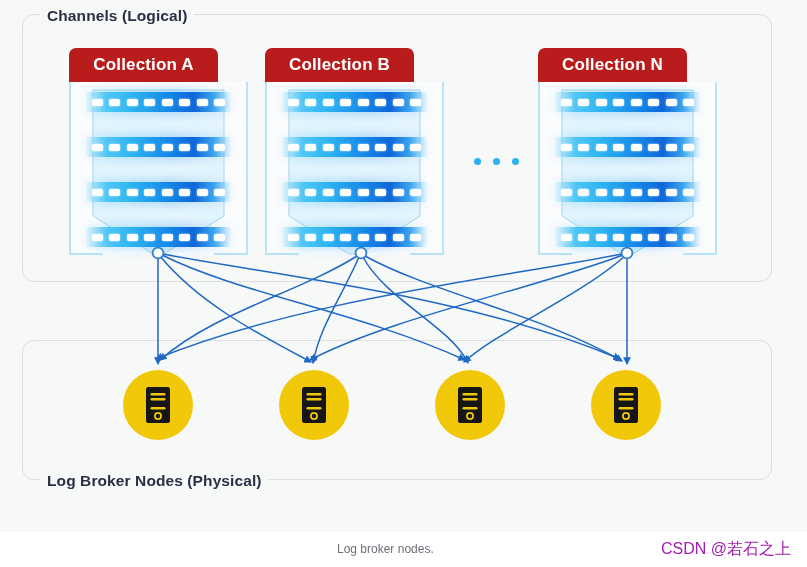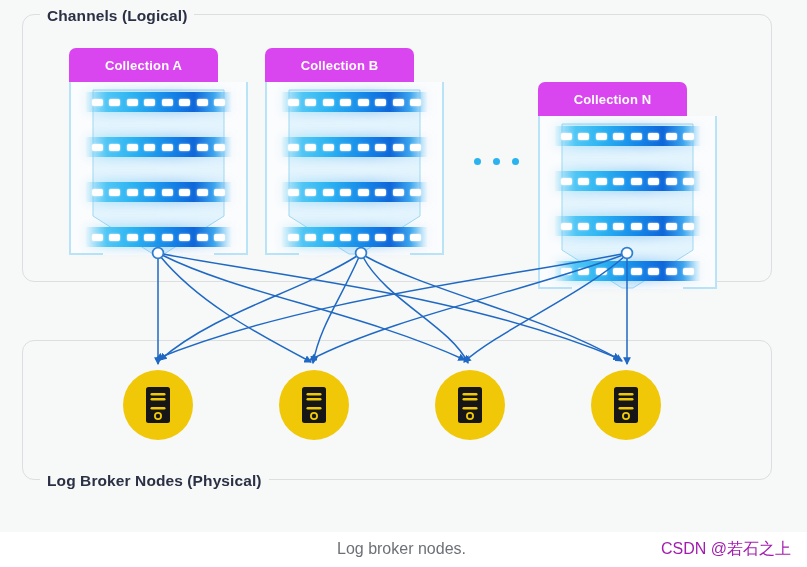--- a/index.html
+++ b/index.html
@@ -54,30 +54,30 @@
 
   
   .collection {
     position: absolute;
     width: 179px;
     top: 48px;
     height: 207px;
   }
   #collection-0 { left: 69px; }
   #collection-1 { left: 265px; }
-  #collection-2 { left: 538px; margin-top: 34px; }
+  #collection-2 { left: 538px; }
 
   .collection-header {
     position: absolute;
     left: 0; top: 0;
     width: 149px; height: 34px;
-    background: #d946ef;
+    background: #b91c1c;
     border-radius: 7px 7px 0 0;
     color: #ffffff;
-    font-size: 13px;
+    font-size: 17px;
     font-weight: 700;
     display: flex;
     align-items: center;
     justify-content: center;
     letter-spacing: .15px;
   }
 
   
   .collection-body {
     position: absolute;
@@ -199,21 +199,21 @@
   #caption {
     position: absolute;
     left: 0; top: 532px;
     width: 807px; height: 35px;
     background: #ffffff;
   }
   #caption-text {
     position: absolute;
     left: 337px; top: 549px;
     transform: translateY(-50%);
-    font-size: 16px;
+    font-size: 12px;
     color: #6d7177;
   }
   #watermark {
     position: absolute;
     right: 16px; top: 549px;
     transform: translateY(-50%);
     font-size: 16px;
     color: #a21caf;
     white-space: nowrap;
   }

